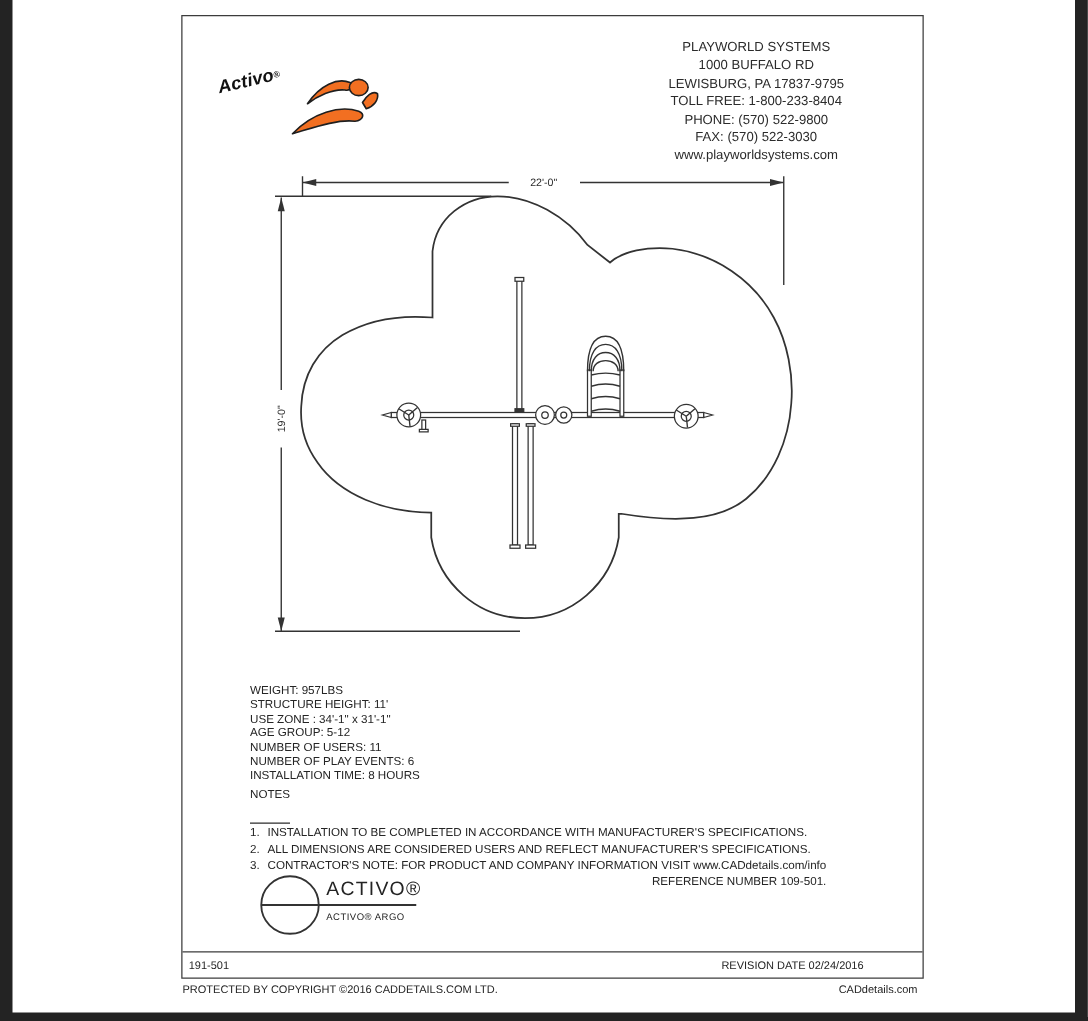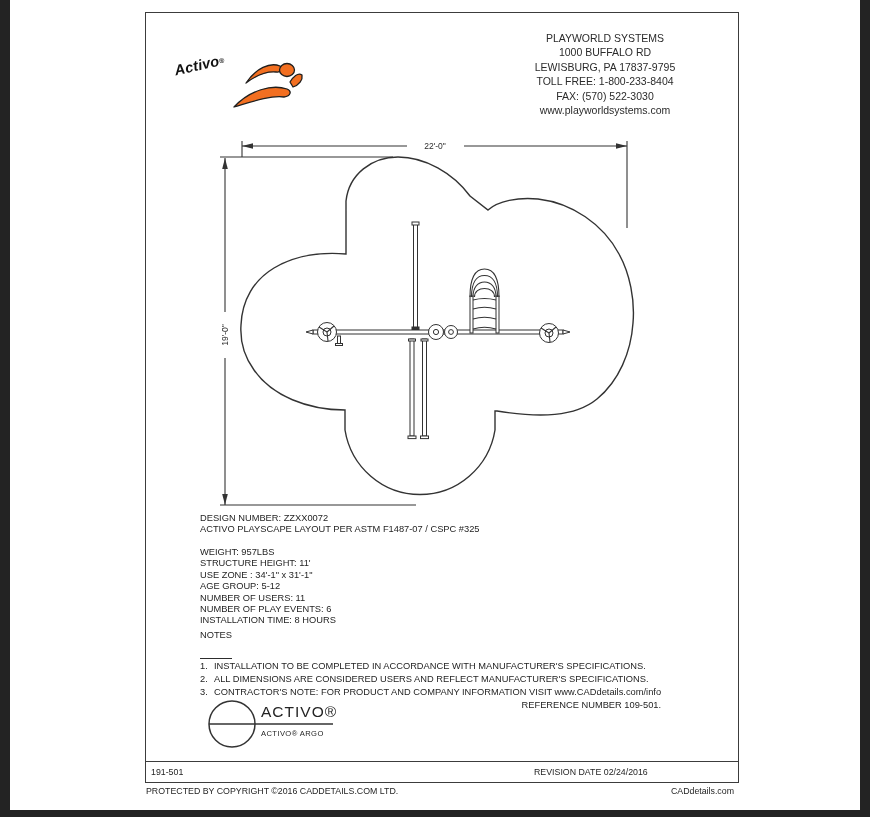--- a/index.html
+++ b/index.html
@@ -31,21 +31,21 @@
   .note-row .num{width:14px;flex:0 0 14px;}
   .note-ref{padding-left:14px;margin-top:1.6px;text-align:right;}
 
   
   .flogo-title{position:absolute;left:261px;top:703px;font-size:15.5px;letter-spacing:1px;color:#242424;}
   .flogo-sub{position:absolute;left:261px;top:729px;font-size:7.6px;letter-spacing:.4px;color:#242424;}
 
   
   .strip-line{position:absolute;left:146px;top:761px;width:592px;border-top:1.5px solid #3c3c3c;}
   .sheetnum{position:absolute;left:151px;top:767px;font-size:8.8px;color:#242424;}
-  .revision{position:absolute;left:534px;top:767px;width:200px;text-align:left;font-size:8.8px;color:#242424;}
+  .revision{position:absolute;left:534px;top:767px;width:200px;text-align:center;font-size:8.8px;color:#242424;}
   .copyright{position:absolute;left:146px;top:786px;font-size:8.8px;color:#242424;}
   .cadsite{position:absolute;left:534px;top:786px;width:200px;text-align:right;font-size:8.8px;color:#242424;}
 
   .dimtext{font-size:8.5px;fill:#2d2d2d;font-family:"Liberation Sans",sans-serif;}
   svg .ln{stroke:#333;stroke-width:1.1;fill:none;}
   svg .eq{stroke:#333;stroke-width:1;fill:#fff;}
   svg .eqf{stroke:#333;stroke-width:1;fill:#333;}
 </style>
 </head>
 <body>
@@ -66,20 +66,21 @@
       <path d="M61,31 C67,29 71,24 70,19 C66,16 61,21 58,26 Z"></path>
     </g>
   </svg>
 
 
   <div class="contact">
     <div>PLAYWORLD SYSTEMS</div>
     <div>1000 BUFFALO RD</div>
     <div>LEWISBURG, PA 17837-9795</div>
     <div>TOLL FREE: 1-800-233-8404</div>
+    <div>PHONE: (570) 522-9800</div>
     <div>FAX: (570) 522-3030</div>
     <div>www.playworldsystems.com</div>
   </div>
 
   <svg class="abs" style="left:195px;top:128px;" width="465" height="386" viewBox="195 128 465 386">
 
     <path d="M 346,254 L 346,201
          C 349,174 372,157 398,157
          C 425,157 453,173 470,196
          L 488,210
@@ -170,24 +171,20 @@
         <path class="ln" d="M473,309 Q484.5,305.5 496,309"></path>
         <path class="ln" d="M473,300 Q484.5,297 496,300"></path>
         <path class="ln" d="M470,297 C470,277 476,269 484.5,269 C493,269 499,277 499,297"></path>
         <path class="ln" d="M471.5,297 C471.5,282 477,275.5 484.5,275.5 C492,275.5 497.5,282 497.5,297"></path>
         <path class="ln" d="M473,297 C473,287 478,282 484.5,282 C491,282 496,287 496,297"></path>
         <path class="ln" d="M474.5,297 C474.5,291.5 479,288.5 484.5,288.5 C490,288.5 494.5,291.5 494.5,297"></path>
       </g>
     </g>
   </svg>
 
-  <div class="specblock" style="top:513px;">
-    <div>DESIGN NUMBER: ZZXX0072</div>
-    <div>ACTIVO PLAYSCAPE LAYOUT PER ASTM F1487-07 / CSPC #325</div>
-  </div>
 
   <div class="specblock" style="top:547px;">
     <div>WEIGHT: 957LBS</div>
     <div>STRUCTURE HEIGHT: 11'</div>
     <div>USE ZONE : 34'-1" x 31'-1"</div>
     <div>AGE GROUP: 5-12</div>
     <div>NUMBER OF USERS: 11</div>
     <div>NUMBER OF PLAY EVENTS: 6</div>
     <div>INSTALLATION TIME: 8 HOURS</div>
   </div>

